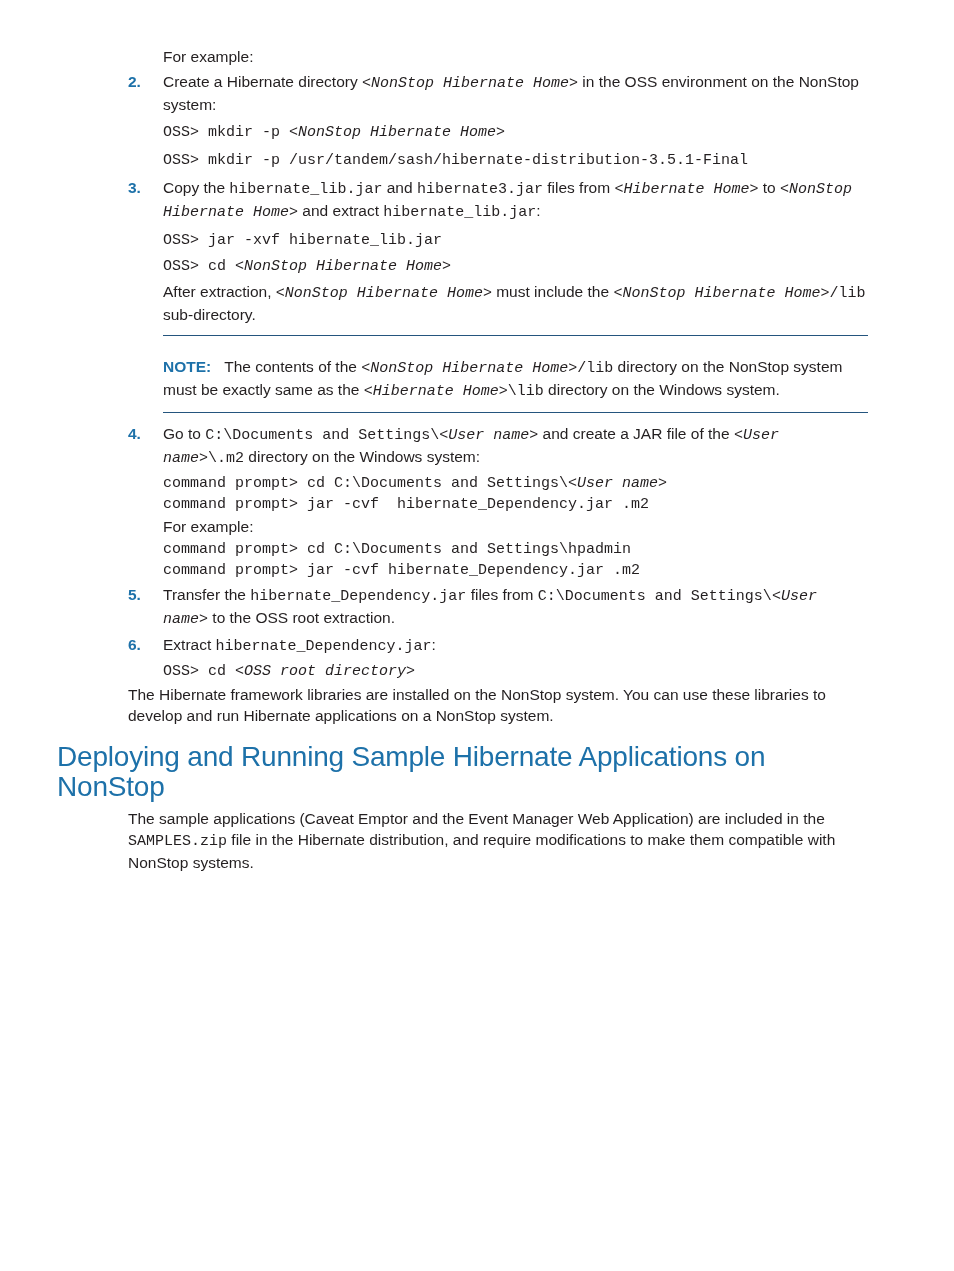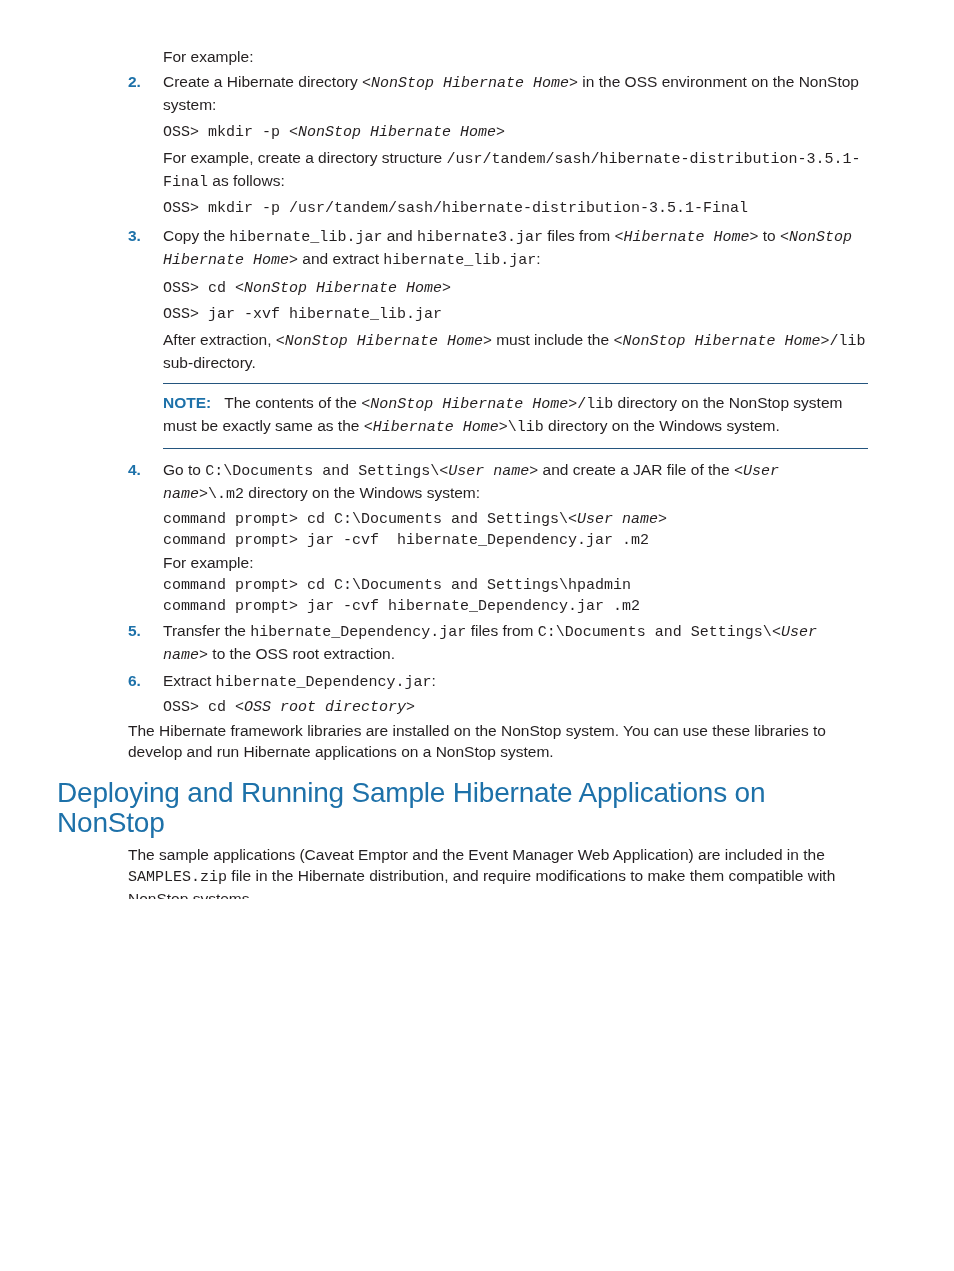--- a/index.html
+++ b/index.html
@@ -28,21 +28,21 @@
   .code-line{font-size:15px;}
   .code-loose .code-line{line-height:24px;}
   .code-tight .code-line{line-height:18.5px;}
   .list-item{display:flex;margin:4px 0;font-size:15.5px;line-height:21px;}
   .li-num{flex:none;width:35px;margin-left:128px;color:var(--accent);font-weight:bold;}
   .li-body{max-width:705px;}
   .note-box{
     margin:10px 0 10px 163px;max-width:705px;
     border-top:1.5px solid var(--rule);
     border-bottom:1.5px solid var(--rule);
-    padding:8px 0 10px 0;
+    padding:20px 0 10px 0;
     font-size:15.5px;line-height:21px;
   }
   .note-label{color:var(--accent);font-weight:bold;margin-right:13px;}
   .section-heading{
     margin:16px 86px 6px 57px;
     font-size:28px;font-weight:normal;line-height:30px;
     color:var(--accent);letter-spacing:-0.2px;
   }
   .footer{position:absolute;left:57px;top:1222px;font-size:14px;color:var(--text);}
   .footer-chapter{margin-left:13px;}
@@ -53,31 +53,30 @@
 <div class="page">
   <div class="content">
       <p class="para indent-list"><span class="r-b">For example:</span></p>
       <div class="list-item">
         <span class="li-num">2.</span>
         <div class="li-body"><span class="r-b">Create a Hibernate directory </span><span class="r-c r-i">&lt;NonStop Hibernate Home&gt;</span><span class="r-b"> in the OSS environment on the NonStop system:</span></div>
       </div>
       <div class="code code-loose">
         <div class="code-line"><span class="r-c">OSS&gt; mkdir -p </span><span class="r-c r-i">&lt;NonStop Hibernate Home&gt;</span></div>
       </div>
-      <p class="para indent-list"><span class="r-b">For example, create a directory structure </span><span class="r-c">/usr/tandem/sash/hibernate-distribution-3.5.1-Final</span><span class="r-b"> as follows:</span></p>
       <div class="code code-loose">
         <div class="code-line"><span class="r-c">OSS&gt; mkdir -p /usr/tandem/sash/hibernate-distribution-3.5.1-Final</span></div>
       </div>
       <div class="list-item">
         <span class="li-num">3.</span>
         <div class="li-body"><span class="r-b">Copy the </span><span class="r-c">hibernate_lib.jar</span><span class="r-b"> and </span><span class="r-c">hibernate3.jar</span><span class="r-b"> files from </span><span class="r-c r-i">&lt;Hibernate Home&gt;</span><span class="r-b"> to </span><span class="r-c r-i">&lt;NonStop Hibernate Home&gt;</span><span class="r-b"> and extract </span><span class="r-c">hibernate_lib.jar</span><span class="r-b">:</span></div>
       </div>
       <div class="code code-loose">
+        <div class="code-line"><span class="r-c">OSS&gt; jar -xvf hibernate_lib.jar</span></div>
         <div class="code-line"><span class="r-c">OSS&gt; cd </span><span class="r-c r-i">&lt;NonStop Hibernate Home&gt;</span></div>
-        <div class="code-line"><span class="r-c">OSS&gt; jar -xvf hibernate_lib.jar</span></div>
       </div>
       <p class="para indent-list"><span class="r-b">After extraction, </span><span class="r-c r-i">&lt;NonStop Hibernate Home&gt;</span><span class="r-b"> must include the </span><span class="r-c r-i">&lt;NonStop Hibernate Home&gt;</span><span class="r-c">/lib</span><span class="r-b"> sub-directory.</span></p>
       <div class="note-box"><span class="note-label">NOTE:</span><span class="r-b">The contents of the </span><span class="r-c r-i">&lt;NonStop Hibernate Home&gt;</span><span class="r-c">/lib</span><span class="r-b"> directory on the NonStop system must be exactly same as the </span><span class="r-c r-i">&lt;Hibernate Home&gt;</span><span class="r-c">\lib</span><span class="r-b"> directory on the Windows system.</span></div>
       <div class="list-item">
         <span class="li-num">4.</span>
         <div class="li-body"><span class="r-b">Go to </span><span class="r-c">C:\Documents and Settings\</span><span class="r-c r-i">&lt;User name&gt;</span><span class="r-b"> and create a JAR file of the </span><span class="r-c r-i">&lt;User name&gt;</span><span class="r-c">\.m2</span><span class="r-b"> directory on the Windows system:</span></div>
       </div>
       <div class="code code-tight">
         <div class="code-line"><span class="r-c">command prompt&gt; cd C:\Documents and Settings\</span><span class="r-c r-i">&lt;User name&gt;</span></div>
         <div class="code-line"><span class="r-c">command prompt&gt; jar -cvf  hibernate_Dependency.jar .m2</span></div>

